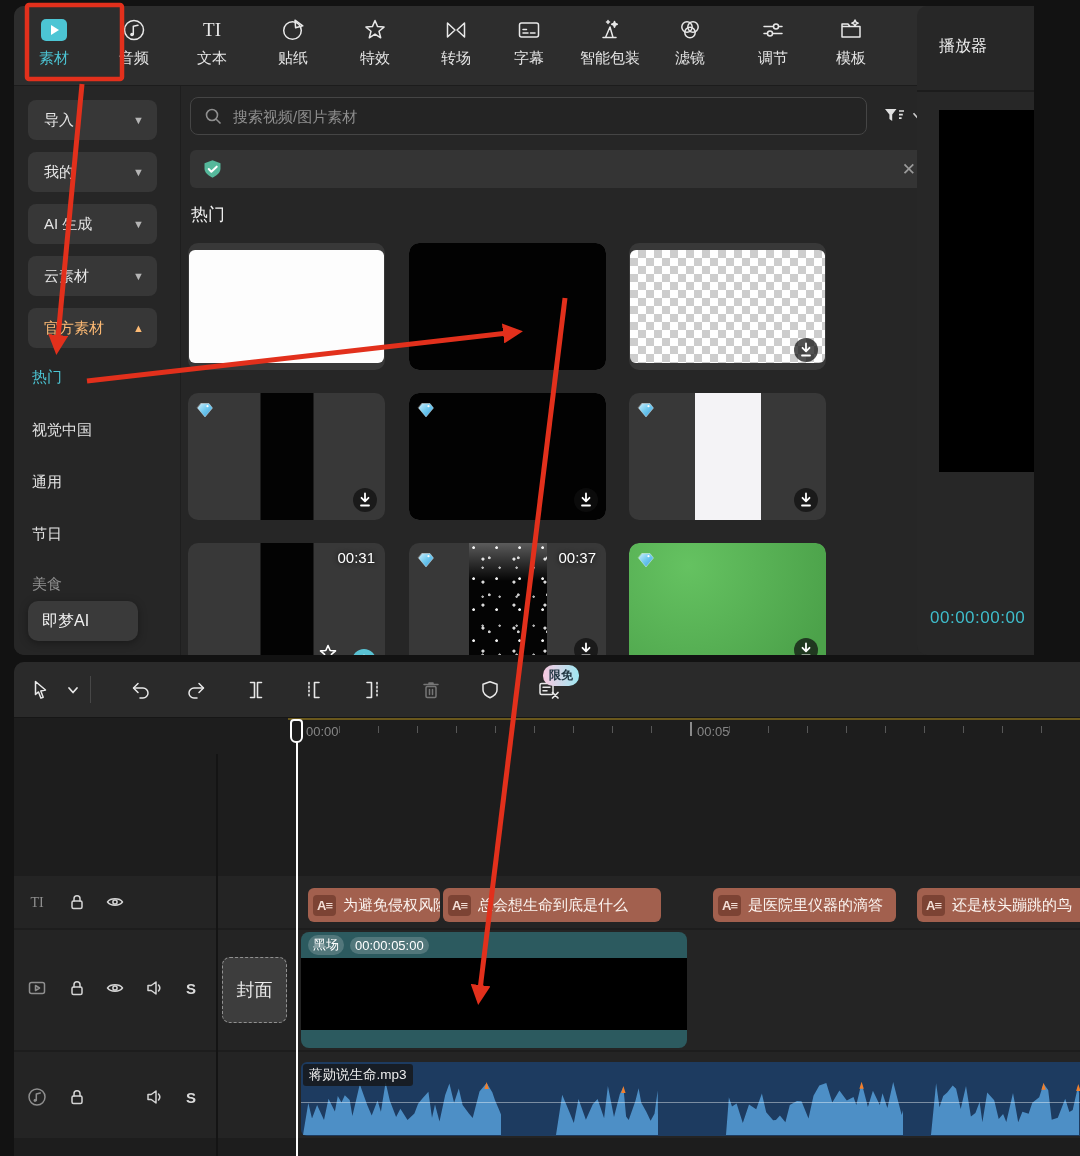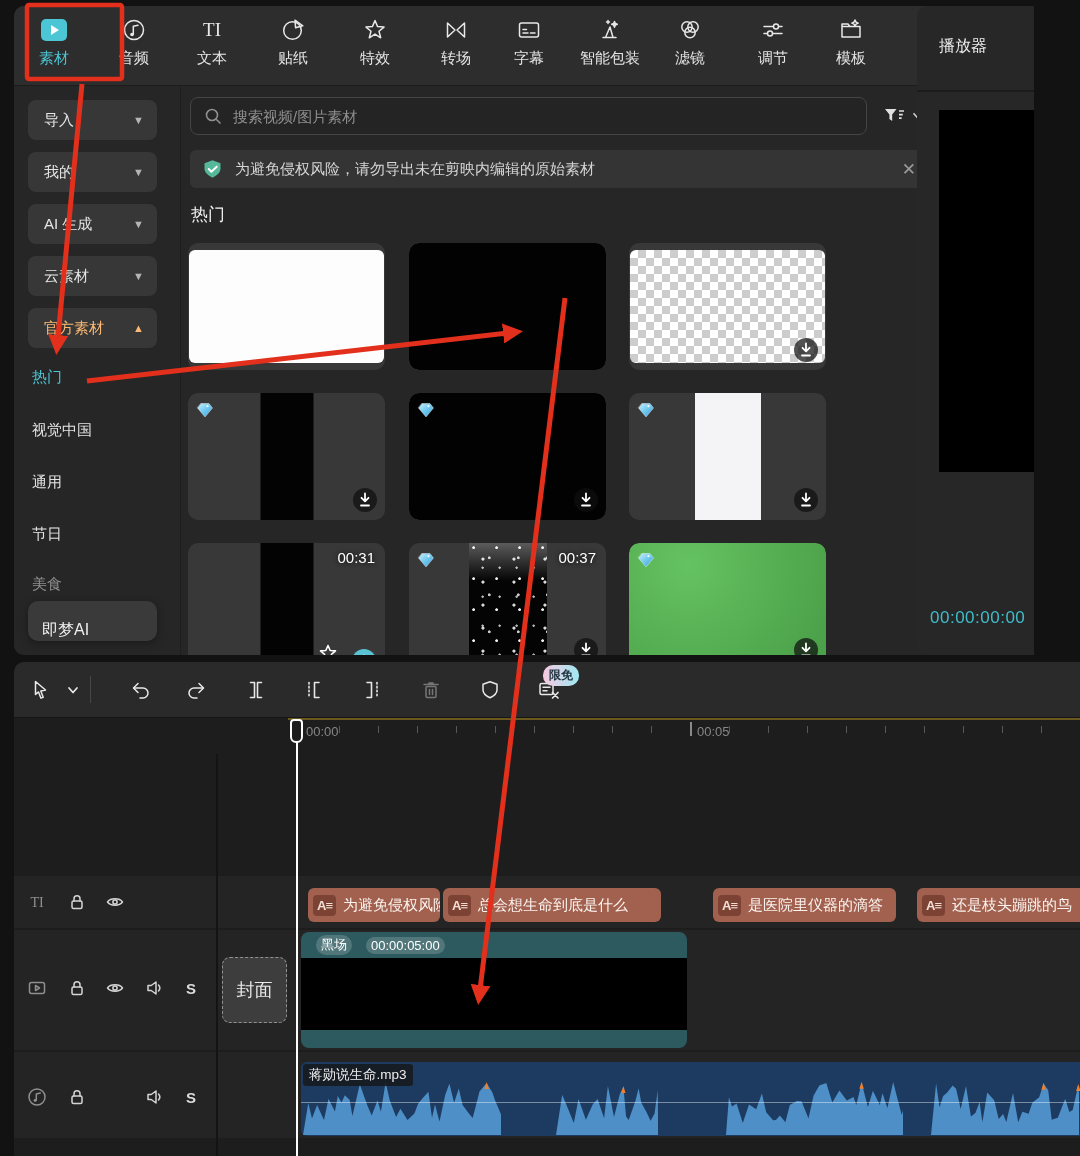--- a/index.html
+++ b/index.html
@@ -22,22 +22,22 @@
 
   .sidebar{position:absolute;left:0;top:80px;width:166px;bottom:0;background:#262626;border-right:1px solid #1e1e1e;}
   .side-btn{position:absolute;left:14px;width:129px;height:40px;background:#373737;border-radius:8px;
        display:flex;align-items:center;cursor:pointer;}
   .side-btn .lbl{margin-left:16px;font-size:15px;color:#e6e6e6;}
   .side-btn .chev{position:absolute;right:13px;color:#b5b5b5;font-size:11px;}
   .side-btn.active .lbl,.side-btn.active .chev{color:#fdba74;}
   .side-link{position:absolute;left:18px;height:24px;line-height:24px;font-size:15px;color:#e2e2e2;cursor:pointer;white-space:nowrap;}
   .side-link.active{color:#4cc5d4;}
   .side-link.dim{color:#8f8f8f;}
-  .side-float{position:absolute;left:14px;width:129px;height:40px;background:#3a3a3a;border-radius:10px;
-       display:flex;align-items:flex-end;box-shadow:0 2px 8px rgba(0,0,0,.35);cursor:pointer;}
+  .side-float{position:absolute;left:14px;width:110px;height:40px;background:#3a3a3a;border-radius:10px;
+       display:flex;align-items:center;box-shadow:0 2px 8px rgba(0,0,0,.35);cursor:pointer;}
   .side-float .lbl{margin-left:14px;font-size:16px;color:#f0f0f0;}
 
   .search{position:absolute;left:176px;top:91px;width:675px;height:36px;border:1px solid #454545;border-radius:8px;
        background:#242424;display:flex;align-items:center;}
   .search input{background:transparent;border:none;outline:none;color:#d8d8d8;font-size:15px;width:560px;
        font-family:inherit;}
   .search input::placeholder{color:#8f8f8f;}
   .search .sic{margin:0 8px 0 12px;display:flex;}
   .filter{position:absolute;left:868px;top:96px;width:58px;height:28px;display:flex;align-items:center;gap:6px;cursor:pointer;}
 
@@ -99,21 +99,21 @@
   .sbadge{font-size:15px;font-weight:bold;color:#dcdcdc;font-family:"Liberation Sans",sans-serif;}
   .cover-btn{position:absolute;left:208px;top:295px;width:63px;height:64px;background:#3d3d3d;border:1.5px dashed #919191;
       border-radius:8px;display:flex;align-items:center;justify-content:center;font-size:18px;color:#eaeaea;cursor:pointer;}
   .tclip{position:absolute;top:226px;height:34px;background:#a2604e;border-radius:6px;display:flex;align-items:center;
       overflow:hidden;cursor:pointer;}
   .tclip .tbadge{flex:0 0 auto;margin-left:5px;background:#7c4334;color:#f3ded6;border-radius:4px;
       font-size:13px;font-weight:bold;padding:3px 4px;letter-spacing:-1px;}
   .tclip .ttxt{margin-left:7px;font-size:15px;color:#fbf3ef;white-space:nowrap;}
   .vclip{position:absolute;left:287px;top:270px;width:386px;height:116px;background:#2c5a5f;border-radius:8px;overflow:hidden;cursor:pointer;}
   .vclip .vhead{position:absolute;top:0;left:0;right:0;height:26px;display:flex;align-items:center;gap:6px;padding-left:7px;}
-  .vclip .vbadge{background:rgba(255,255,255,.18);border-radius:10px;font-size:13px;color:#fff;padding:1px 5px;margin-left:8px;}
+  .vclip .vbadge{background:rgba(255,255,255,.18);border-radius:10px;font-size:13px;color:#fff;padding:1px 5px;}
   .vclip .vbody{position:absolute;top:26px;left:0;right:0;height:72px;background:#000;}
   .aclip{position:absolute;left:287px;top:400px;width:779px;height:74px;background:#1d3b60;border-radius:6px 0 0 6px;overflow:hidden;cursor:pointer;}
   .aclip .abadge{position:absolute;left:2px;top:2px;background:rgba(22,22,22,.8);border-radius:3px;
       font-size:13.5px;color:#ededed;padding:2px 6px;z-index:2;}
   .aclip .volline{position:absolute;left:0;right:0;top:40px;height:1px;background:rgba(255,255,255,.42);z-index:2;}
   .aclip svg{position:absolute;left:0;bottom:1px;}
   .playhead-line{position:absolute;left:282px;top:80px;bottom:0;width:2px;background:#fdfdfd;z-index:8;}
   .playhead-cap{position:absolute;left:276px;top:57px;width:13px;height:24px;border:2.5px solid #fdfdfd;
       border-radius:4px 4px 6px 6px;background:#1d1d1d;box-sizing:border-box;z-index:9;}
 
@@ -297,21 +297,20 @@
         </svg>
     </div>
 
     <div class="notice">
       <span class="shield">
         <svg width="21" height="21" viewBox="0 0 20 20">
             <path d="M10,1.2 L17.6,4 V9.6 c0,4.9 -7.6,8.2 -7.6,8.2 s-7.6,-3.3 -7.6,-8.2 V4 Z" fill="#55b89b"></path>
             <path d="M6.4,9.6 l2.5,2.5 L14,7.3" stroke="#fff" stroke-width="1.9" fill="none" stroke-linecap="round" stroke-linejoin="round"></path>
           </svg>
       </span>
-      <span class="txt">为避免侵权风险，请勿导出未在剪映内编辑的原始素材</span>
       <span class="close">✕</span>
     </div>
 
     <div class="sect-title">热门</div>
     <div id="cardGrid">
         <div class="card" style="left: 174px; top: 237px;">
           <div class="thumb white"></div>
         </div>
         <div class="card" style="left: 395px; top: 237px;">
           <div class="thumb fill black"></div>

